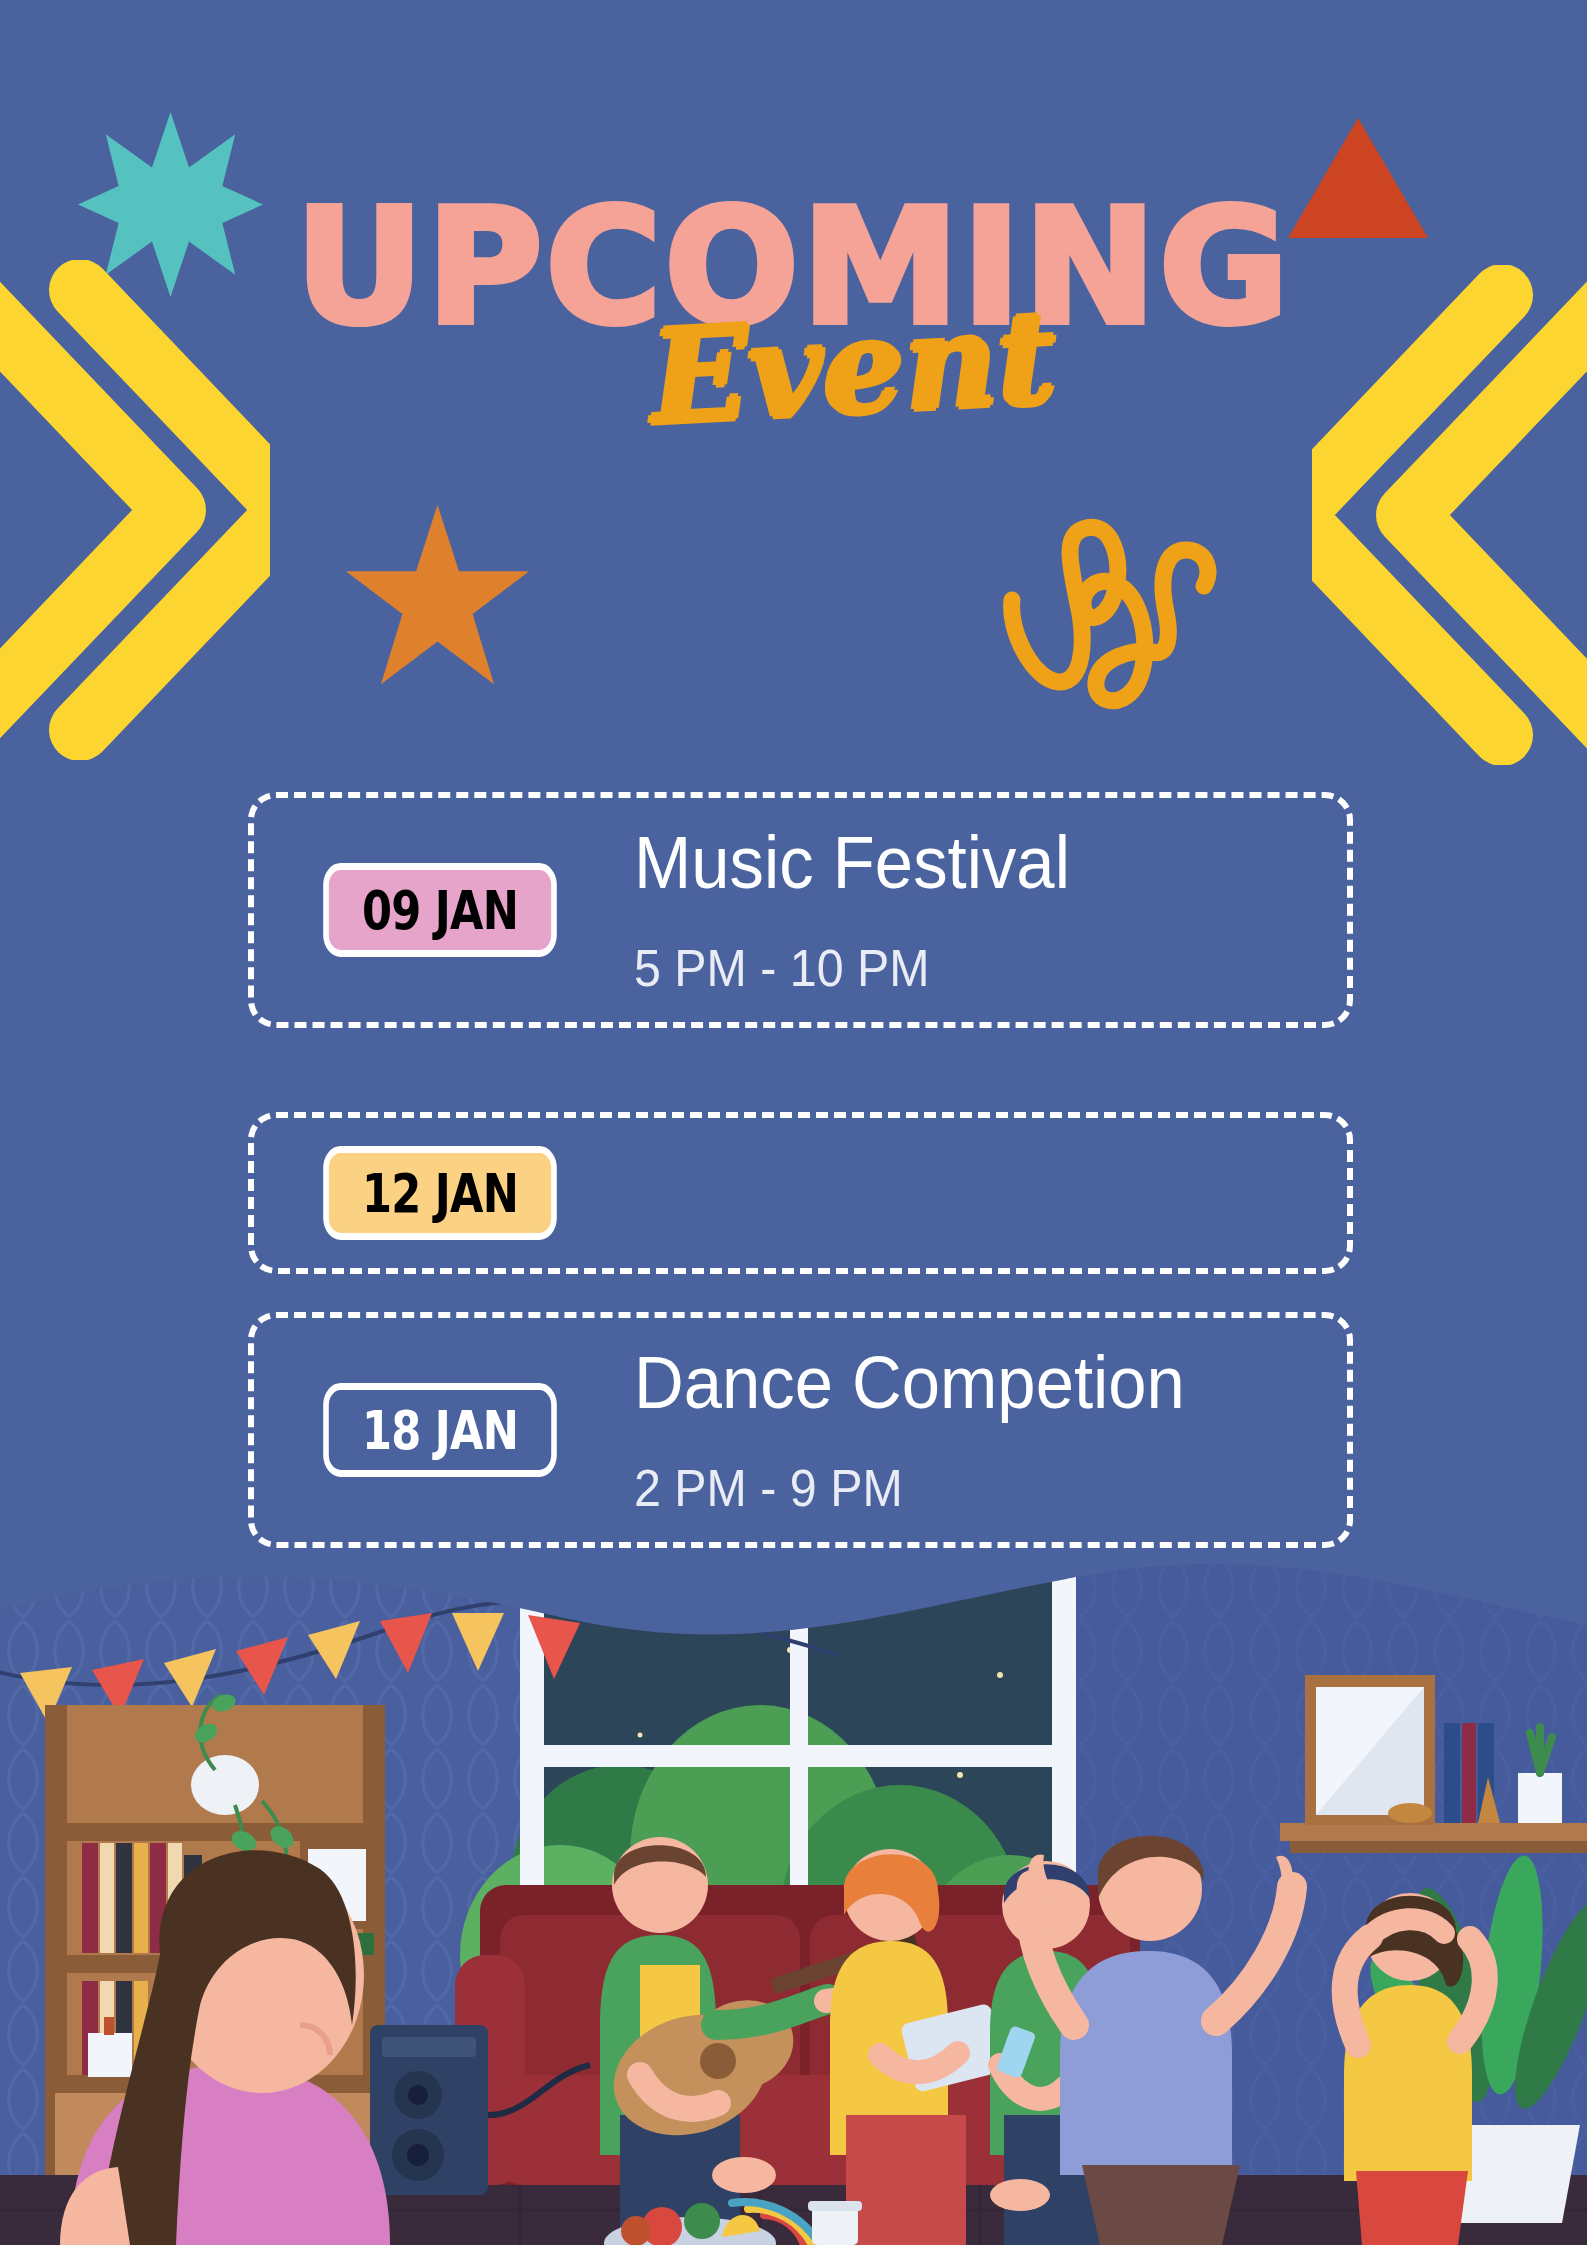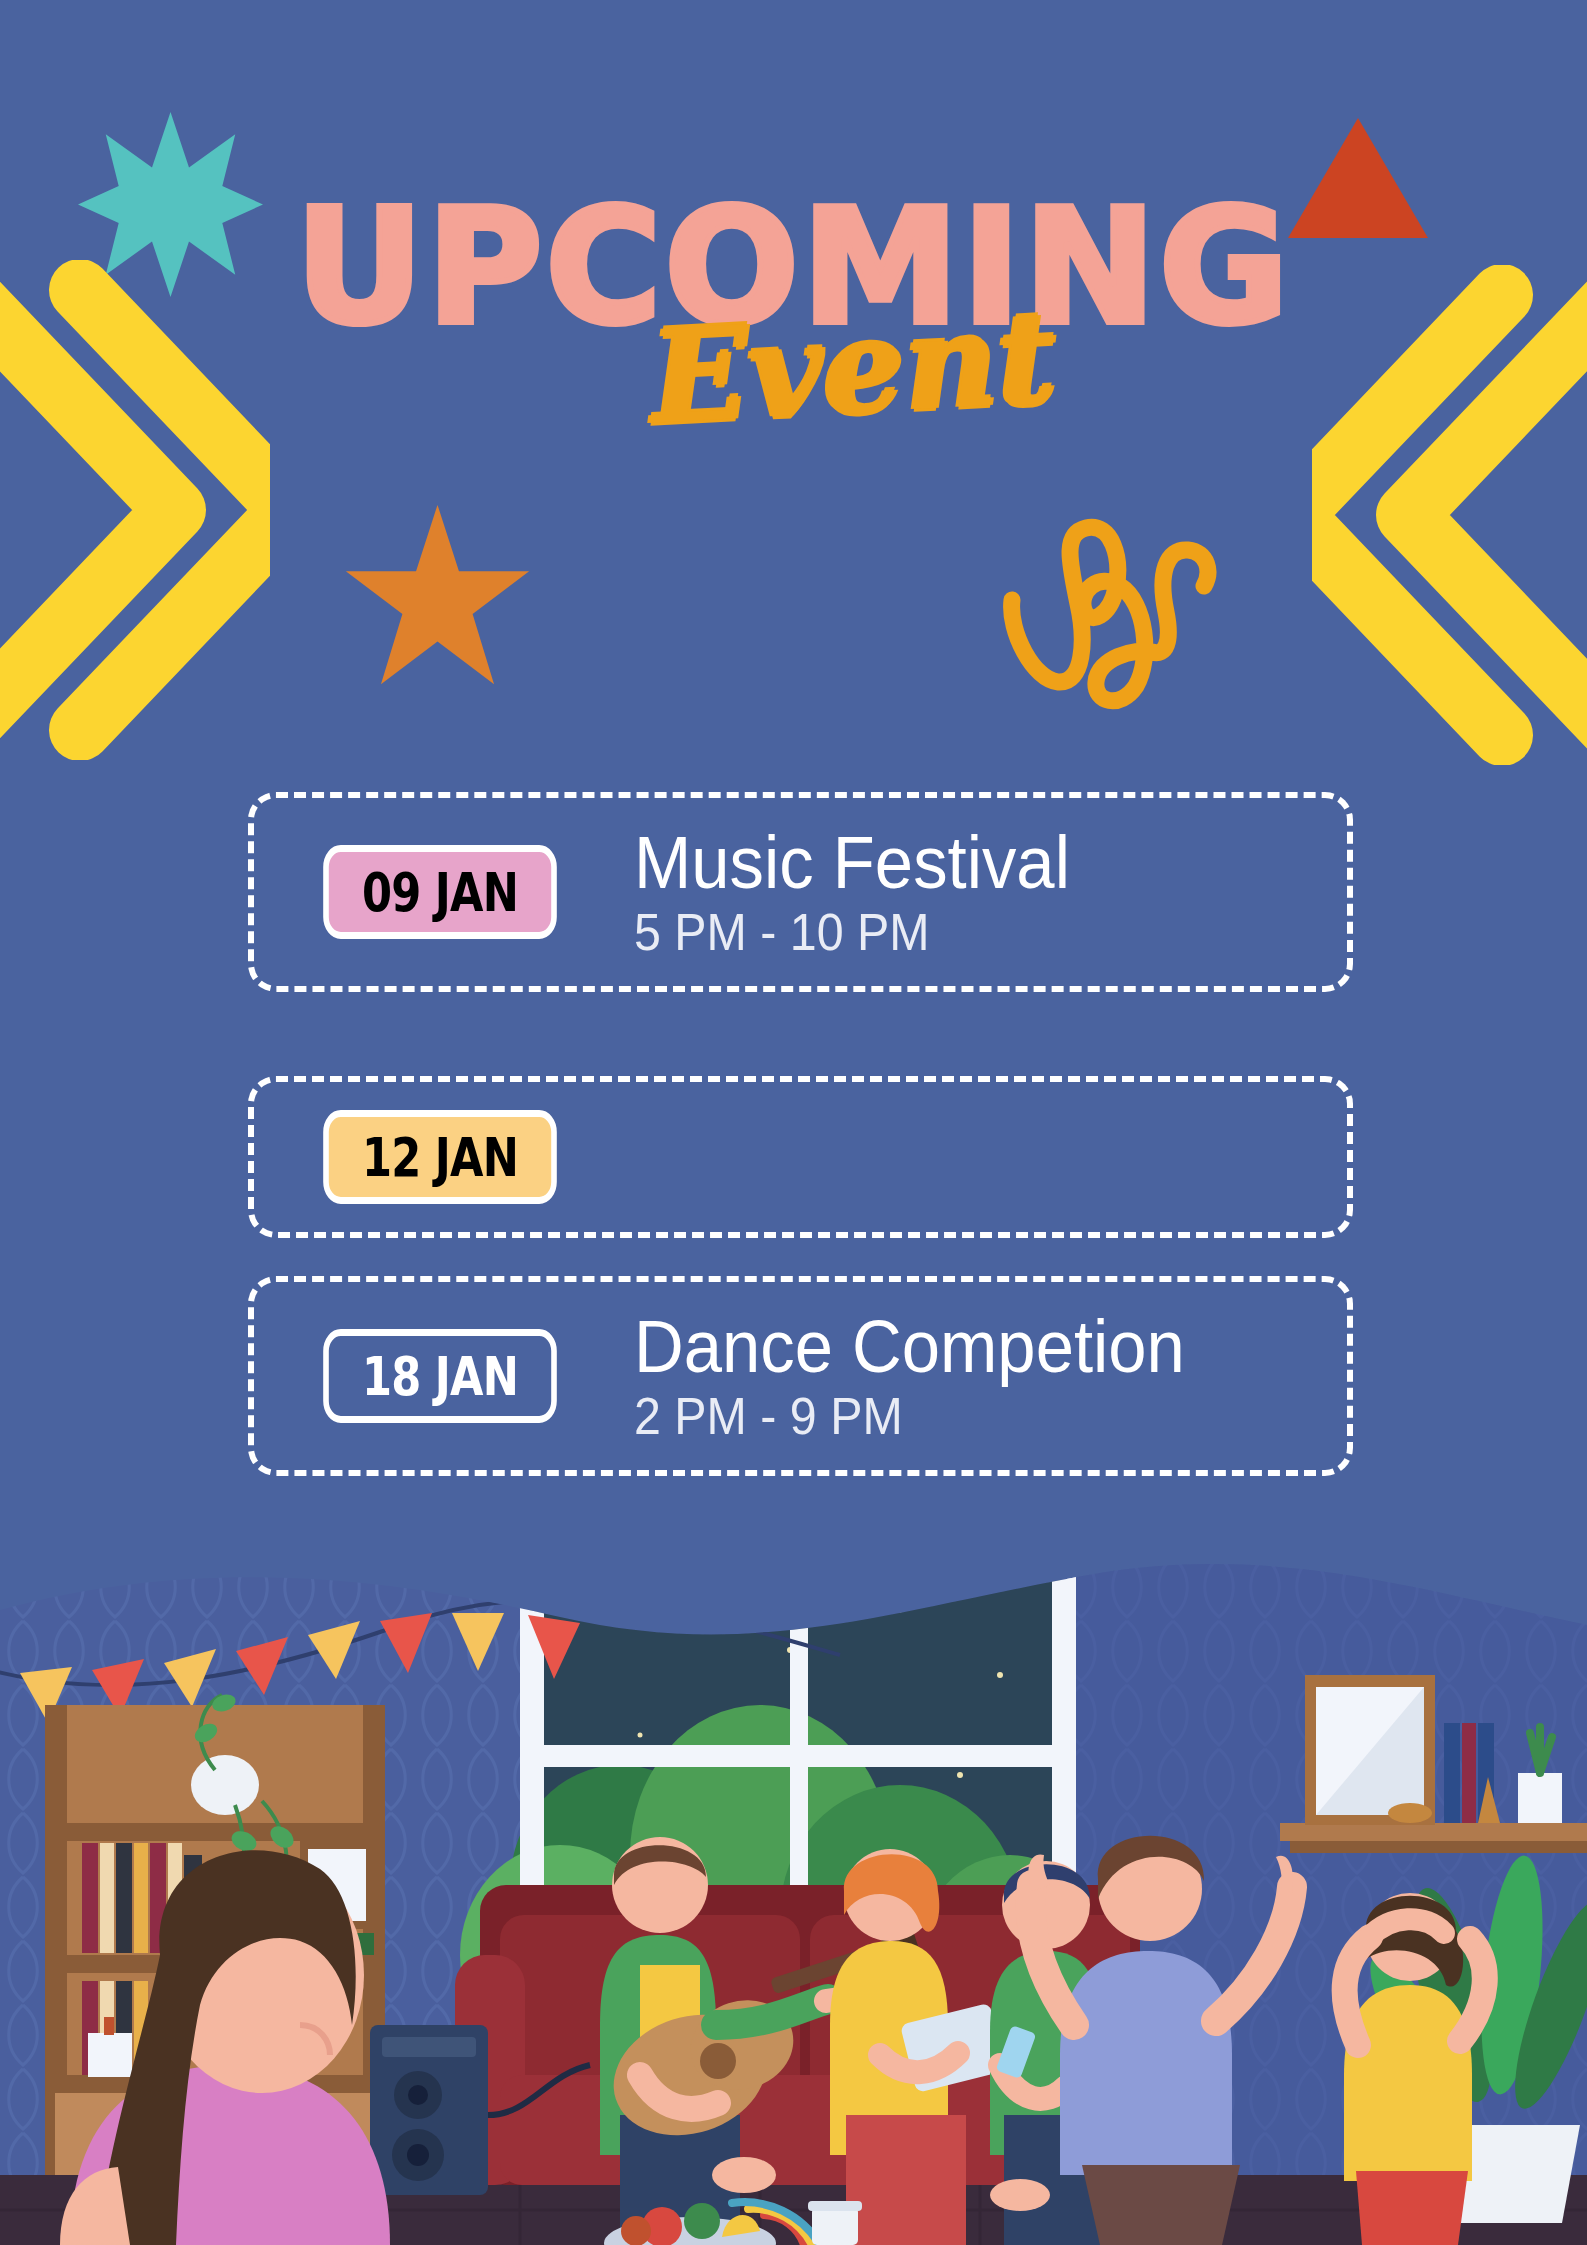--- a/index.html
+++ b/index.html
@@ -109,21 +109,21 @@
     font-weight: 700;
     font-size: 54px;
     letter-spacing: -1px;
     transform: scaleX(0.80);
     transform-origin: center;
   }
   .badge-pink   { background: #e7a4ca; color: #000000; }
   .badge-yellow { background: #fbd183; color: #000000; }
   .badge-ghost  { background: transparent; color: #ffffff; }
 
-  .card-text { display: flex; flex-direction: column; line-height: 1; }
+  .card-text { display: flex; flex-direction: column; line-height: 1; gap: 36px; }
   .event-name {
     font-family: "Liberation Sans", sans-serif;
     font-weight: 400;
     font-size: 74px;
     color: #ffffff;
     letter-spacing: 0px;
     transform: scaleX(0.93);
     transform-origin: left center;
     margin-bottom: 6px;
   }

